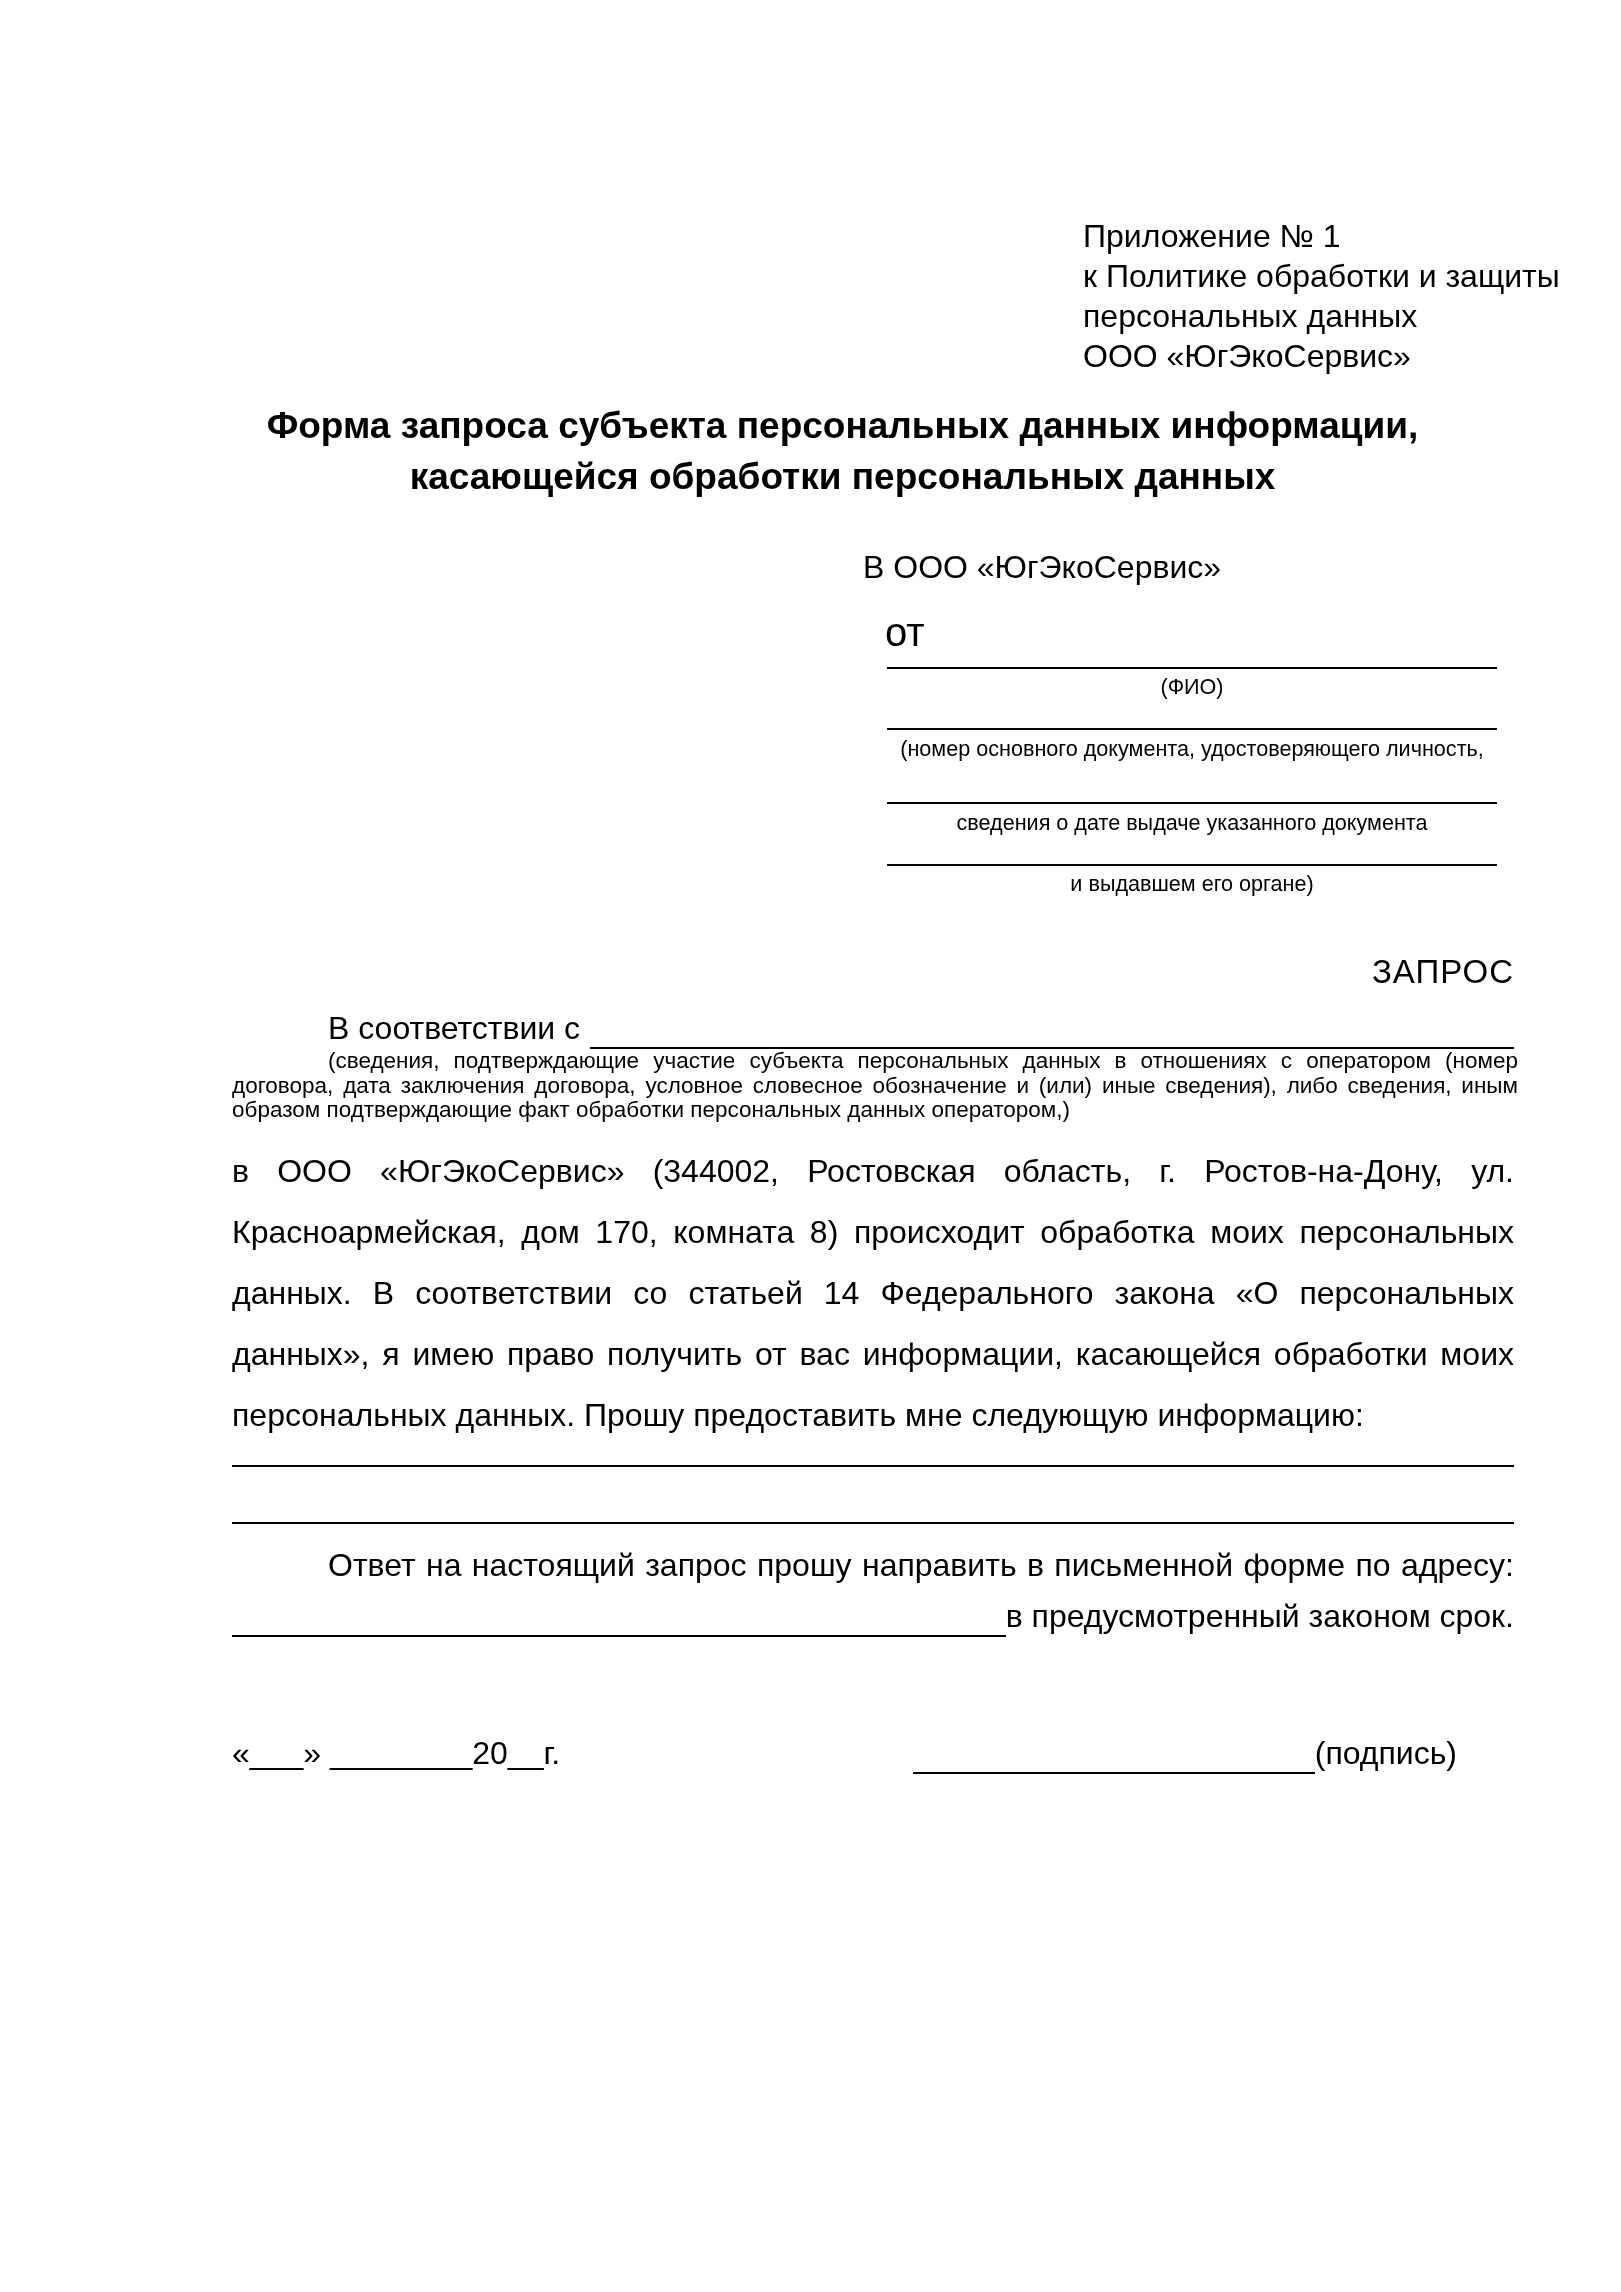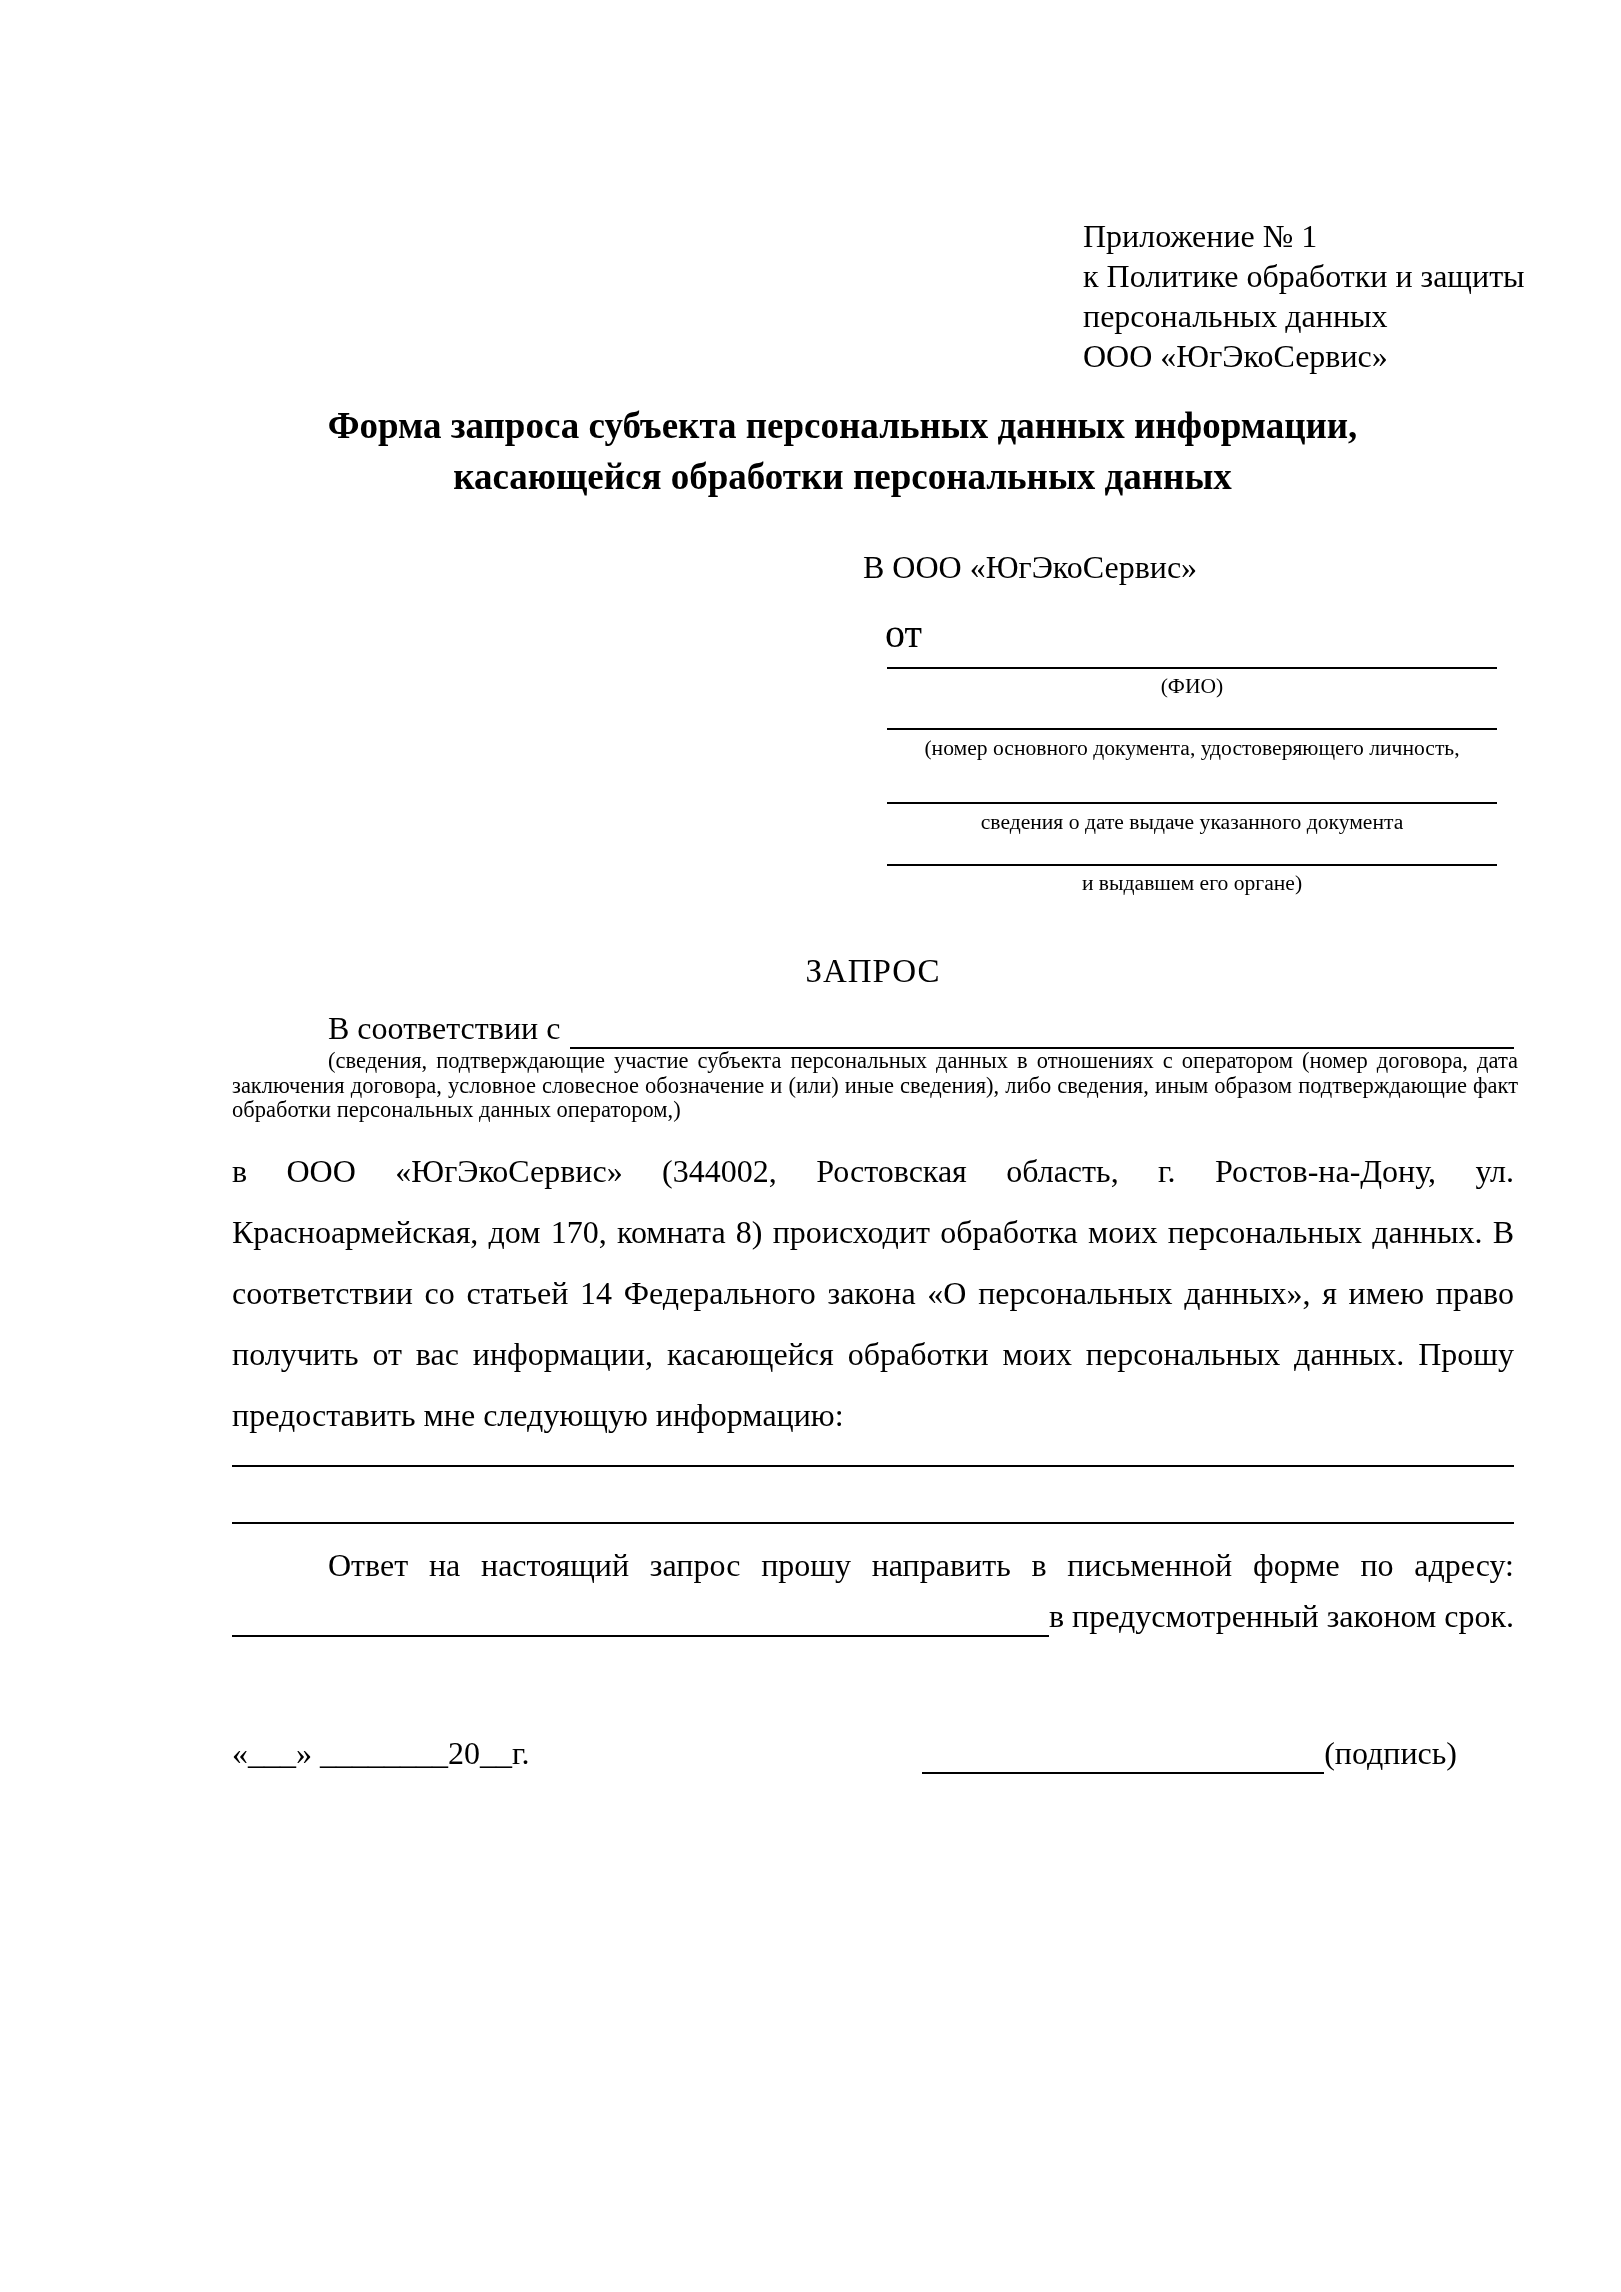--- a/index.html
+++ b/index.html
@@ -3,41 +3,41 @@
 <meta charset="utf-8">
 <style>
   * { margin:0; padding:0; box-sizing:border-box; }
   html,body { background:#888; }
   .page {
     position:relative;
     width:1621px; height:2293px;
     margin:0 auto;
     background:#ffffff;
     color:#000000;
-    font-family:Liberation Serif, serif;
+    font-family:Liberation Sans, sans-serif;
     overflow:hidden;
   }
   .abs { position:absolute; }
 
   
   .header-block { left:1083px; top:216px; font-size:32px; line-height:40px; }
 
   
   .doc-title { left:170px; top:400px; width:1345px; text-align:center;
                font-size:37px; font-weight:bold; line-height:51px; }
 
   
   .recipient-to   { left:863px; top:549px; font-size:32px; }
   .recipient-from { left:885px; top:610px; font-size:40px; }
   .field-line { left:887px; width:610px; border-top:2.9px solid #000; height:0; }
   .field-caption { left:887px; width:610px; text-align:center; font-size:21.6px;
                    white-space:nowrap; }
 
   
-  .section-heading { left:232px; top:953px; width:1282px; text-align:center;
+  .section-heading { left:232px; top:953px; width:1282px; text-align:right;
                      font-size:33px; letter-spacing:1px; }
 
   
   .intro-row { left:232px; top:1010px; width:1282px; height:39px;
                display:flex; align-items:flex-end; font-size:32px; }
   .intro-row .lead { margin-left:96px; white-space:nowrap; padding-bottom:2px; }
   .fill-line { flex:1 1 auto; border-bottom:2.9px solid #000; height:33px;
                margin-left:9.8px; }
 
   

